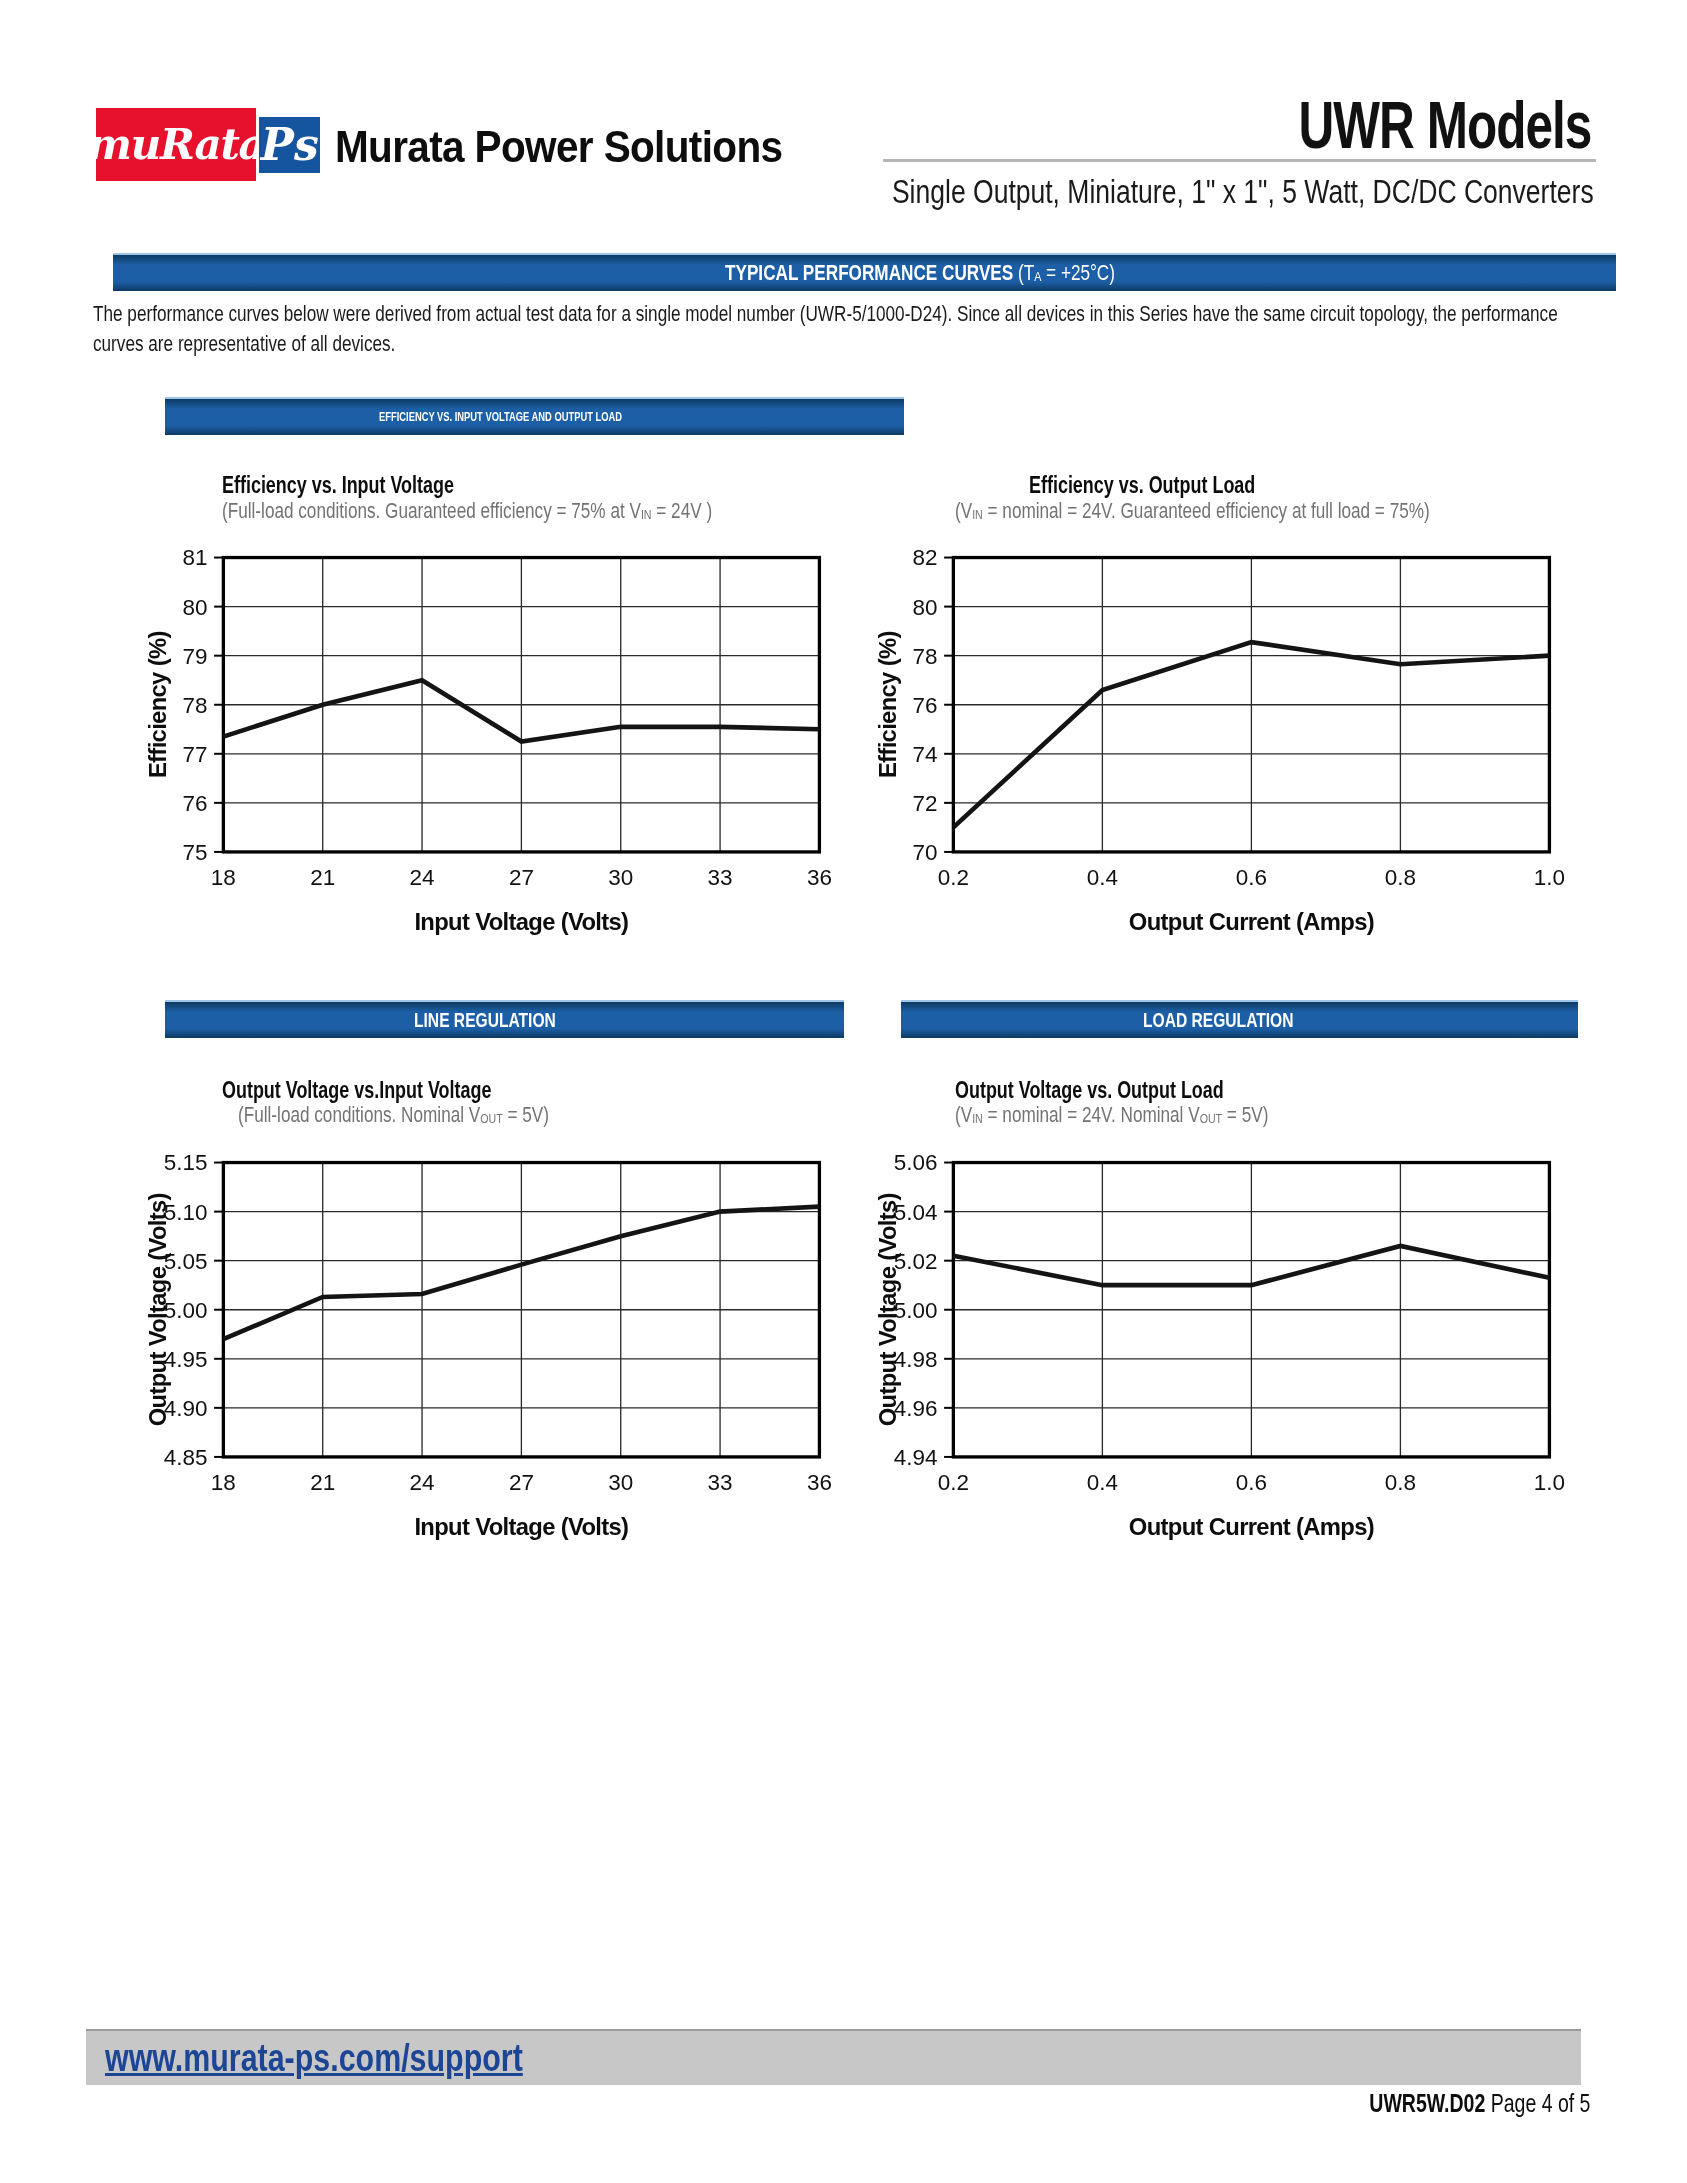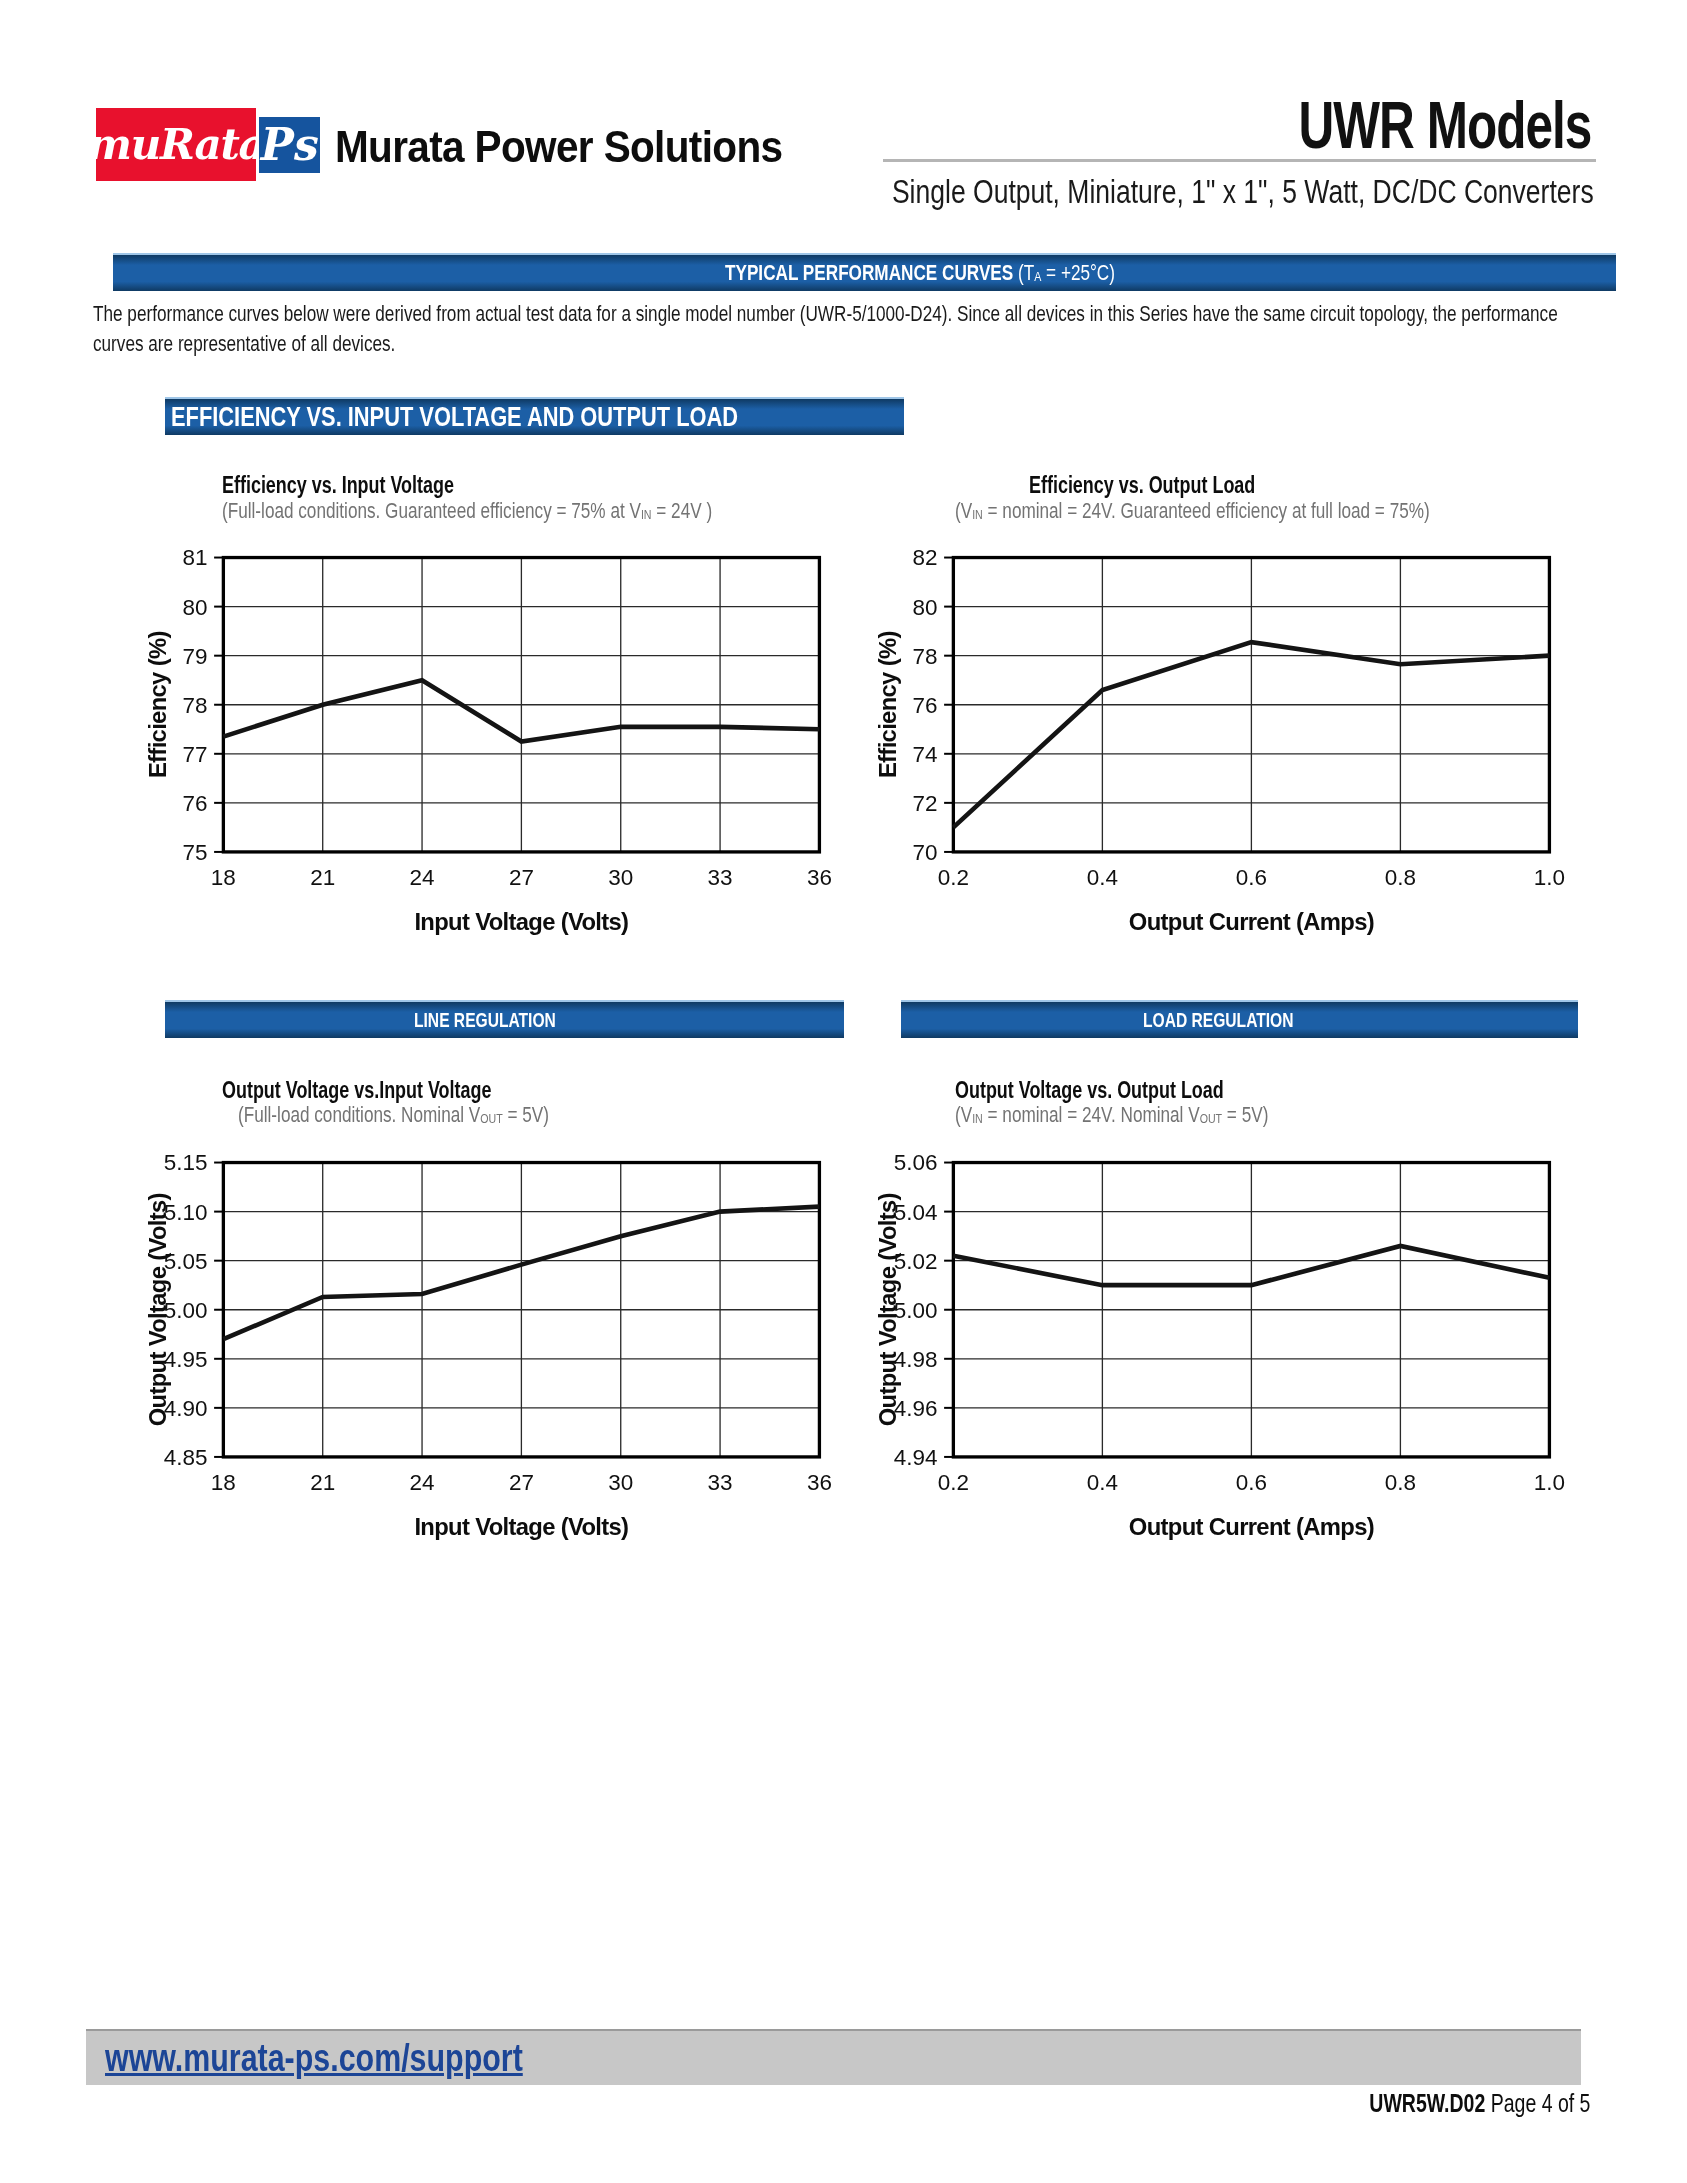--- a/index.html
+++ b/index.html
@@ -32,21 +32,21 @@
     transform:scaleX(0.78); transform-origin:100% 50%; white-space:nowrap; }
 
   
   .banner {
     position:absolute; height:36px; border-top:2px solid #9fc6e8;
     background:linear-gradient(180deg,#0f3a63 0%, #1c5fa6 28%, #1c5fa6 74%, #0f3a63 100%);
     display:flex; align-items:center; justify-content:center; color:#ffffff;margin-left:19px;
   }
   .banner .bold { font-weight:bold; }
   .banner-main  { top:253px; left:94px;  width:1503px; font-size:22px; }
-  .banner-eff   { top:397px; left:146px;  width:739px; font-size:28px;align-items:center; }
+  .banner-eff   { top:397px; left:146px;  width:739px; font-size:12px;align-items:center; }
   .banner-line  { top:1000px; left:146px; width:679px; font-size:20px; }
   .banner-load  { top:1000px; left:882px; width:677px; font-size:20px; }
 
   .intro {
     position:absolute; top:299px; left:93px; width:1929px;
     font-size:22px; line-height:30px; color:#1a1a1a;
     transform:scaleX(0.78); transform-origin:0 0;
   }
 
   .chart-title    { position:absolute; font-size:23px; font-weight:bold; color:#0d0d0d;text-align:center; }

